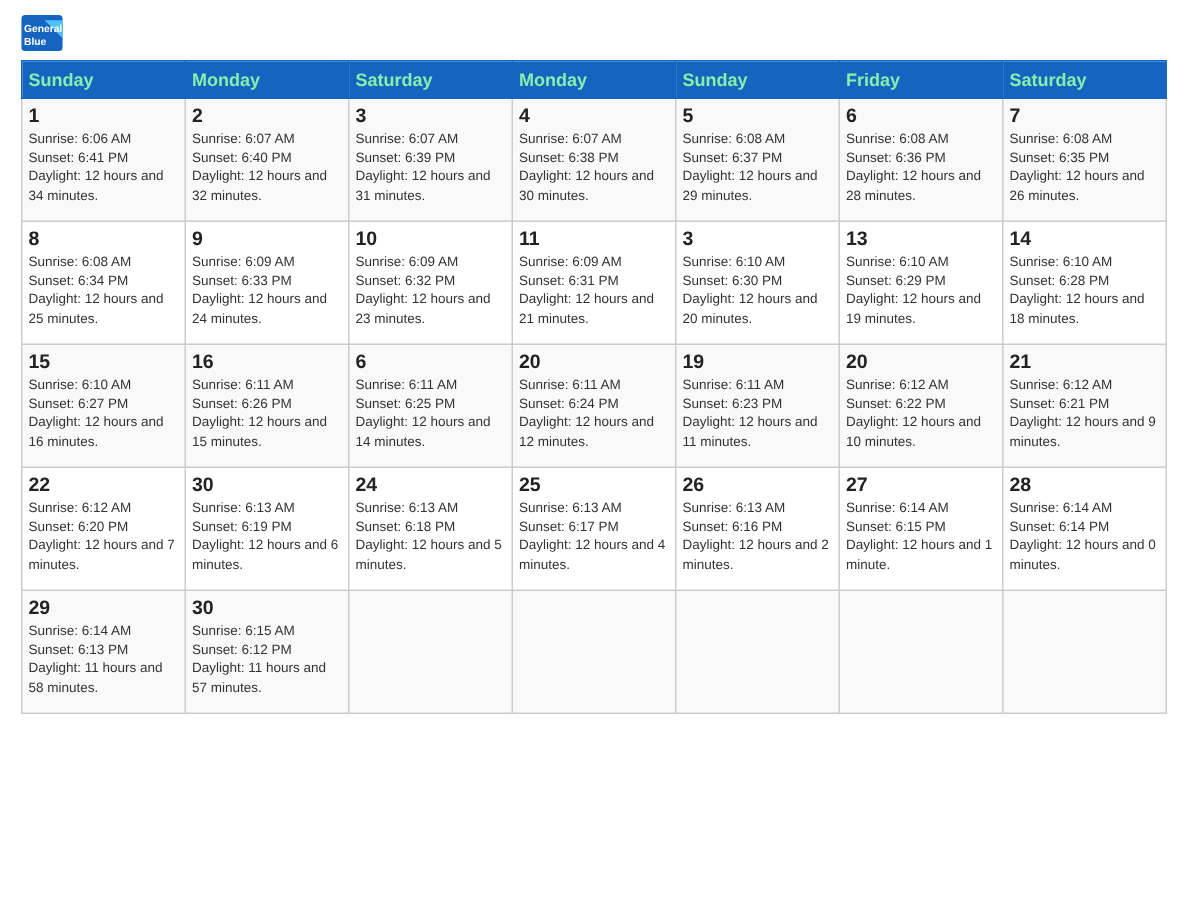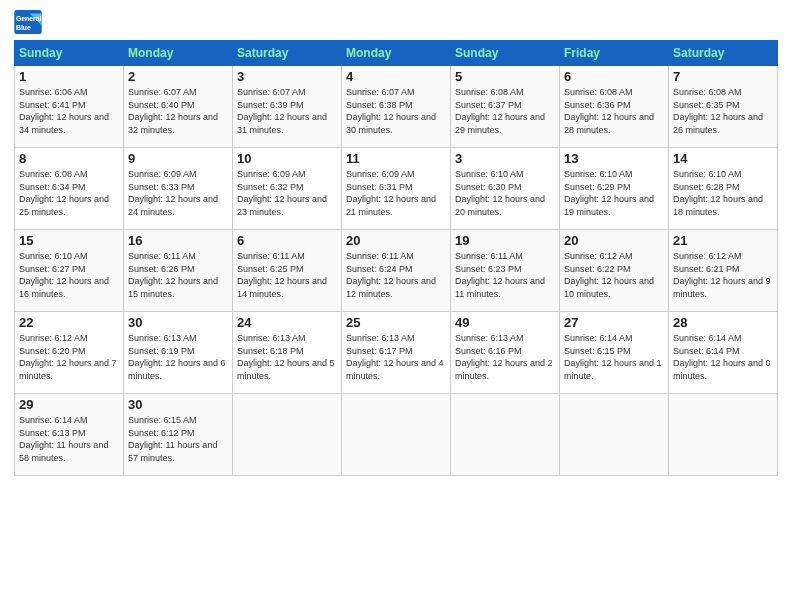--- a/index.html
+++ b/index.html
@@ -219,21 +219,21 @@
           </td>
           <td>
             <span class="day-number">24</span>
             <div class="day-detail">Sunrise: 6:13 AM<br>Sunset: 6:18 PM<br>Daylight: 12 hours and 5 minutes.</div>
           </td>
           <td>
             <span class="day-number">25</span>
             <div class="day-detail">Sunrise: 6:13 AM<br>Sunset: 6:17 PM<br>Daylight: 12 hours and 4 minutes.</div>
           </td>
           <td>
-            <span class="day-number">49</span>
+            <span class="day-number">26</span>
             <div class="day-detail">Sunrise: 6:13 AM<br>Sunset: 6:16 PM<br>Daylight: 12 hours and 2 minutes.</div>
           </td>
           <td>
             <span class="day-number">27</span>
             <div class="day-detail">Sunrise: 6:14 AM<br>Sunset: 6:15 PM<br>Daylight: 12 hours and 1 minute.</div>
           </td>
           <td>
             <span class="day-number">28</span>
             <div class="day-detail">Sunrise: 6:14 AM<br>Sunset: 6:14 PM<br>Daylight: 12 hours and 0 minutes.</div>
           </td>

